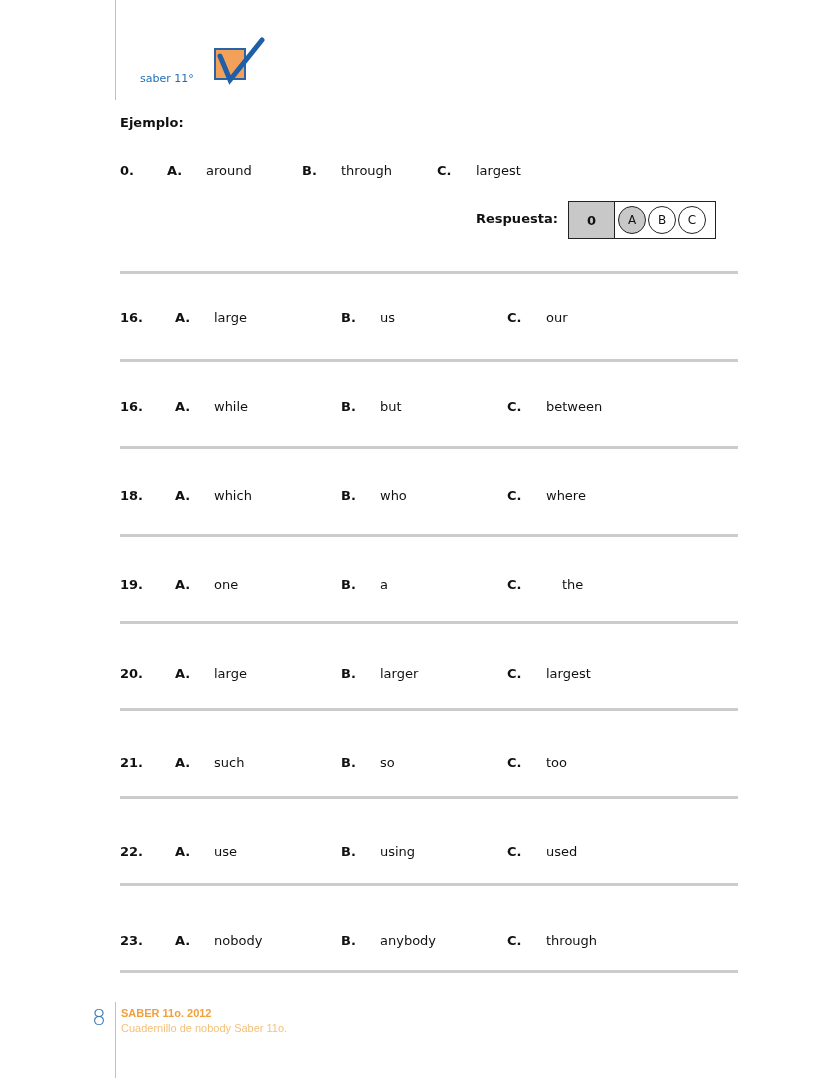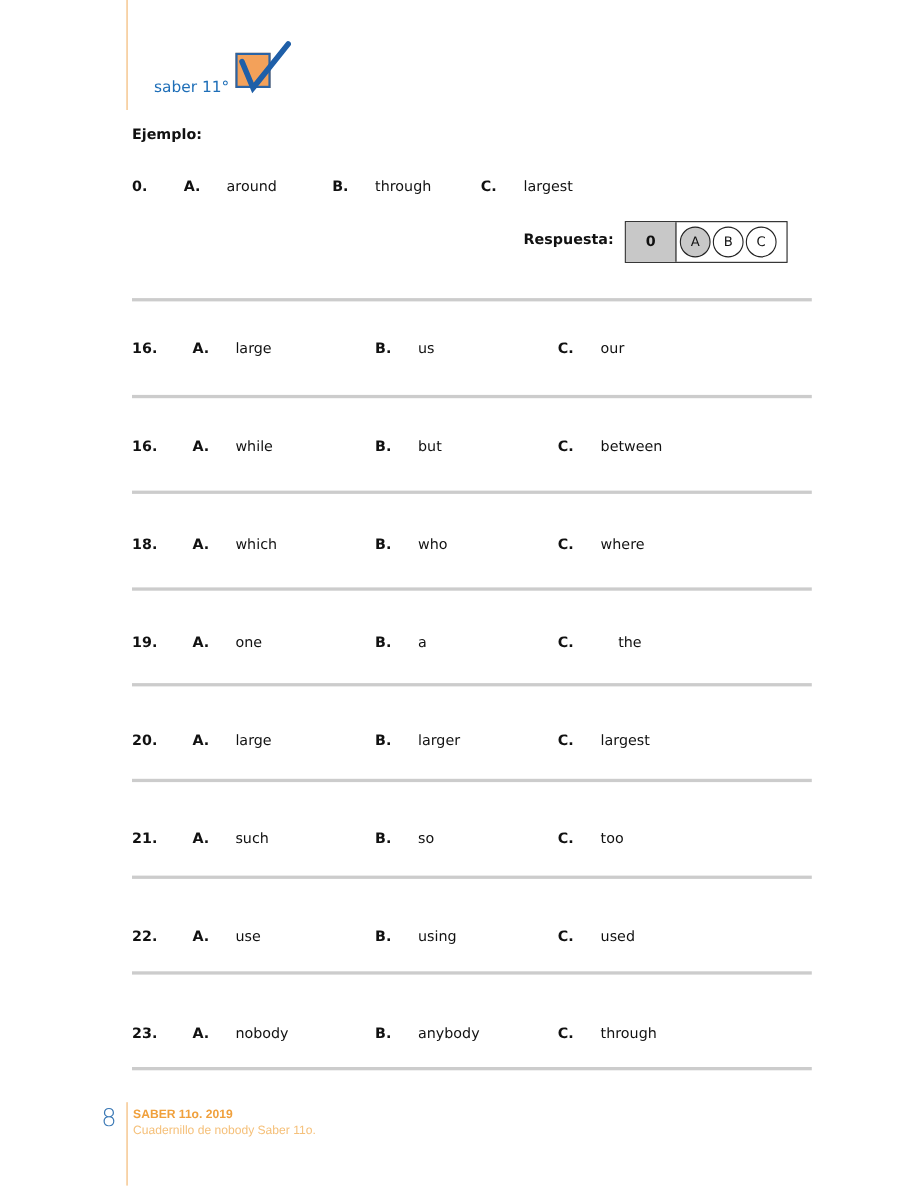--- a/index.html
+++ b/index.html
@@ -3,21 +3,21 @@
 <meta charset="utf-8">
 <style>
   html, body { margin:0; padding:0; background:#ffffff; }
   body { width:828px; height:1078px; position:relative; overflow:hidden;
          font-family:"DejaVu Sans", sans-serif; color:#111; }
   .vline-top { position:absolute; left:115px; top:0; width:1px; height:100px; background:#f2b36b; }
   .vline-bot { position:absolute; left:115px; top:1002px; width:1px; height:76px; background:#f2b36b; }
   .logo { position:absolute; left:126px; top:36px; width:140px; height:52px; }
   .logo .word { position:absolute; left:0; top:-4px; font-family:"DejaVu Sans", sans-serif; font-weight:bold;
                 font-style:italic; font-size:38px; color:#1f6fb8; letter-spacing:-2px; }
-  .logo .sub { position:absolute; left:14px; top:36px; font-size:14px; color:#1f6fb8; }
+  .logo .sub { position:absolute; left:14px; top:36px; font-size:11px; color:#1f6fb8; }
   .logo .box { position:absolute; left:88px; top:12px; width:32px; height:32px; background:#f3a15a;
                border:2px solid #2a64a6; box-sizing:border-box; }
   .logo svg { position:absolute; left:86px; top:0; }
   .ejemplo { position:absolute; left:120px; top:115px; font-weight:bold; font-size:13px; }
   .t { position:absolute; font-size:13px; }
   .b { font-weight:bold; }
   .resp-label { position:absolute; left:476px; top:211px; font-weight:bold; font-size:13px; }
   .resp-box { position:absolute; left:568px; top:201px; width:148px; height:38px; border:1.5px solid #222;
               box-sizing:border-box; display:flex; }
   .resp-num { width:45px; height:100%; background:#c8c8c8; border-right:1.5px solid #222; display:flex;
@@ -148,14 +148,14 @@
       <span class="t" style="left:214px;top:933px">nobody</span>
       <span class="t b" style="left:341px;top:933px">B.</span>
       <span class="t" style="left:380px;top:933px">anybody</span>
       <span class="t b" style="left:507px;top:933px">C.</span>
       <span class="t" style="left:546px;top:933px">through</span>
       <div class="sep" style="top:970.1px"></div>
     </div>
   </div>
 
 <span class="footer-num">8</span>
-<span class="footer-title">SABER 11o. 2019</span>
+<span class="footer-title">SABER 11o. 2012</span>
 <span class="footer-sub">Cuadernillo de nobody Saber 11o.</span>
 
 </body></html>

